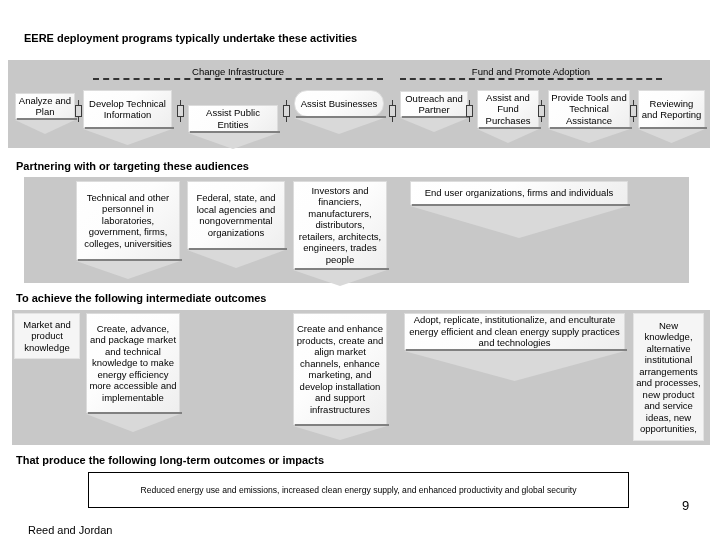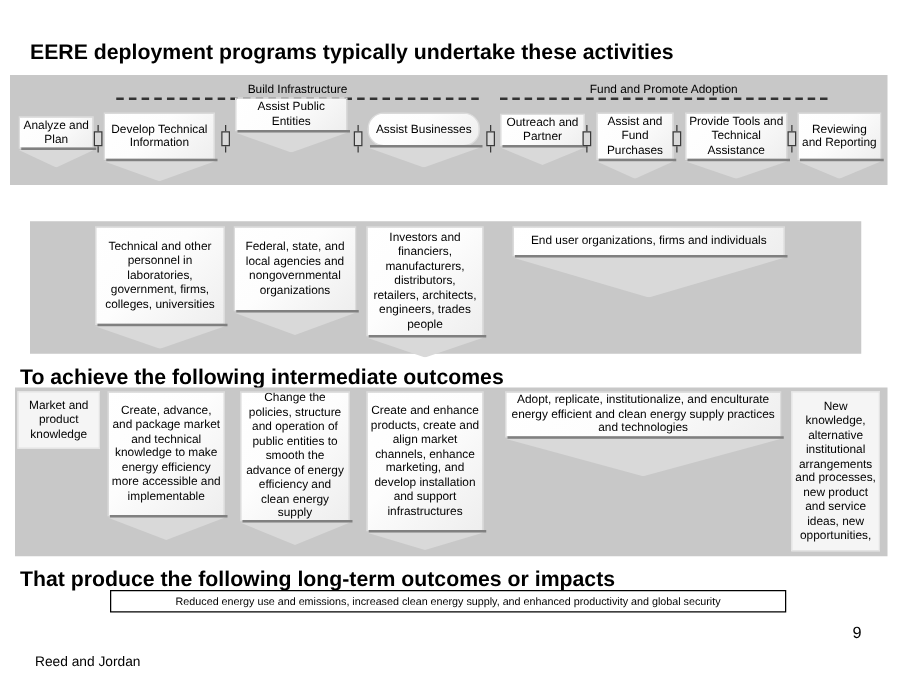--- a/index.html
+++ b/index.html
@@ -9,21 +9,21 @@
     font-family:"Liberation Sans", sans-serif;
     color:#000;
     overflow:hidden;
     position:relative;
   }
   .slide{position:absolute;left:0;top:0;width:720px;height:540px;}
 
   
   .heading{
     position:absolute;
-    font-size:17px;
+    font-size:11px;
     font-weight:bold;
     letter-spacing:0px;
     white-space:nowrap;
   }
 
   
   .band{
     position:absolute;
     background:#c8c8c8;
   }
@@ -129,21 +129,21 @@
 </style>
 </head>
 <body>
 
 <div class="slide">
 
   <div class="heading" style="left:24px;top:32px;">EERE deployment programs typically undertake these activities</div>
   <div class="band" style="left:8px;top:60px;width:702px;height:88px;"></div>
 
   <div class="grouplabel" style="left:93px;top:66px;width:290px;">
-    <span class="txt">Build Infrastructure</span>
+    <span class="txt">Change Infrastructure</span>
     <span class="dash"></span>
   </div>
   <div class="grouplabel" style="left:400px;top:66px;width:262px;">
     <span class="txt">Fund and Promote Adoption</span>
     <span class="dash"></span>
   </div>
 
   <div class="shape" style="left:15px;top:93px;width:60px;height:26px;">
     <div class="body" style="height:26px;">
         <span class="label">Analyze and Plan</span>
@@ -153,21 +153,21 @@
   </div>
 
   <div class="shape" style="left:83px;top:90px;width:89px;height:38px;">
     <div class="body" style="height:38px;">
         <span class="label">Develop Technical Information</span>
       </div>
     <div class="shadowline" style="top:37px;"></div>
     <div class="point" style="top:39px;height:16px;"></div>
   </div>
 
-  <div class="shape" style="left:188px;top:78px;width:90px;height:27px;">
+  <div class="shape" style="left:188px;top:105px;width:90px;height:27px;">
     <div class="body" style="height:27px;">
         <span class="label">Assist Public Entities</span>
       </div>
     <div class="shadowline" style="top:26px;"></div>
     <div class="point" style="top:28px;height:16px;"></div>
   </div>
 
   <div class="shape" style="left:294px;top:90px;width:90px;height:27px;">
     <div class="body" style="height:27px;border-radius:13px;">
         <span class="label">Assist Businesses</span>
@@ -230,20 +230,21 @@
     </div>
   <div class="conn" style="left:537px;top:100px;">
       <div class="stem"></div>
       <div class="rect"></div>
     </div>
   <div class="conn" style="left:629px;top:100px;">
       <div class="stem"></div>
       <div class="rect"></div>
     </div>
 
+  <div class="heading" style="left:16px;top:160px;">Partnering with or targeting these audiences</div>
   <div class="band" style="left:24px;top:177px;width:665px;height:106px;"></div>
 
   <div class="shape" style="left:76px;top:181px;width:104px;height:79px;">
     <div class="body" style="height:79px;">
         <span class="label">Technical and other personnel in laboratories, government, firms, colleges, universities</span>
       </div>
     <div class="shadowline" style="top:78px;"></div>
     <div class="point" style="top:80px;height:18px;"></div>
   </div>
 
@@ -281,27 +282,20 @@
   </div>
 
   <div class="shape" style="left:86px;top:313px;width:94px;height:100px;">
     <div class="body" style="height:100px;">
         <span class="label">Create, advance, and package market and technical knowledge to make energy efficiency more accessible and implementable</span>
       </div>
     <div class="shadowline" style="top:99px;"></div>
     <div class="point" style="top:101px;height:18px;"></div>
   </div>
 
-  <div class="shape" style="left:192px;top:313px;width:88px;height:104px;">
-    <div class="body" style="height:104px;">
-        <span class="label">Change the policies, structure and operation of public entities to smooth the advance of energy efficiency and clean energy supply</span>
-      </div>
-    <div class="shadowline" style="top:103px;"></div>
-    <div class="point" style="top:105px;height:18px;"></div>
-  </div>
 
   <div class="shape" style="left:293px;top:313px;width:94px;height:112px;">
     <div class="body" style="height:112px;justify-content:center;">
         <span class="label">Create and enhance products, create and align market channels, enhance marketing, and develop installation and support infrastructures</span>
       </div>
     <div class="shadowline" style="top:111px;"></div>
     <div class="point" style="top:113px;height:14px;"></div>
   </div>
 
   <div class="shape" style="left:404px;top:313px;width:221px;height:37px;">
@@ -312,20 +306,20 @@
     <div class="point" style="top:38px;height:30px;"></div>
   </div>
 
   <div class="shape plain" style="left:633px;top:313px;width:71px;height:128px;">
     <div class="body" style="height:128px;">
         <span class="label">New knowledge, alternative institutional arrangements and processes, new product and service ideas, new opportunities,</span>
       </div>
   </div>
 
   <div class="heading" style="left:16px;top:454px;">That produce the following long-term outcomes or impacts</div>
-  <div class="outcomebox" style="left:88px;top:472px;width:541px;height:18px;">
+  <div class="outcomebox" style="left:88px;top:472px;width:541px;height:36px;">
     <span class="label">Reduced energy use and emissions, increased clean energy supply, and enhanced productivity and global security</span>
   </div>
 
   <div class="pagenum" style="left:682px;top:498px;">9</div>
   <div class="footer" style="left:28px;top:524px;">Reed and Jordan</div>
 
 </div>
 
 </body></html>

